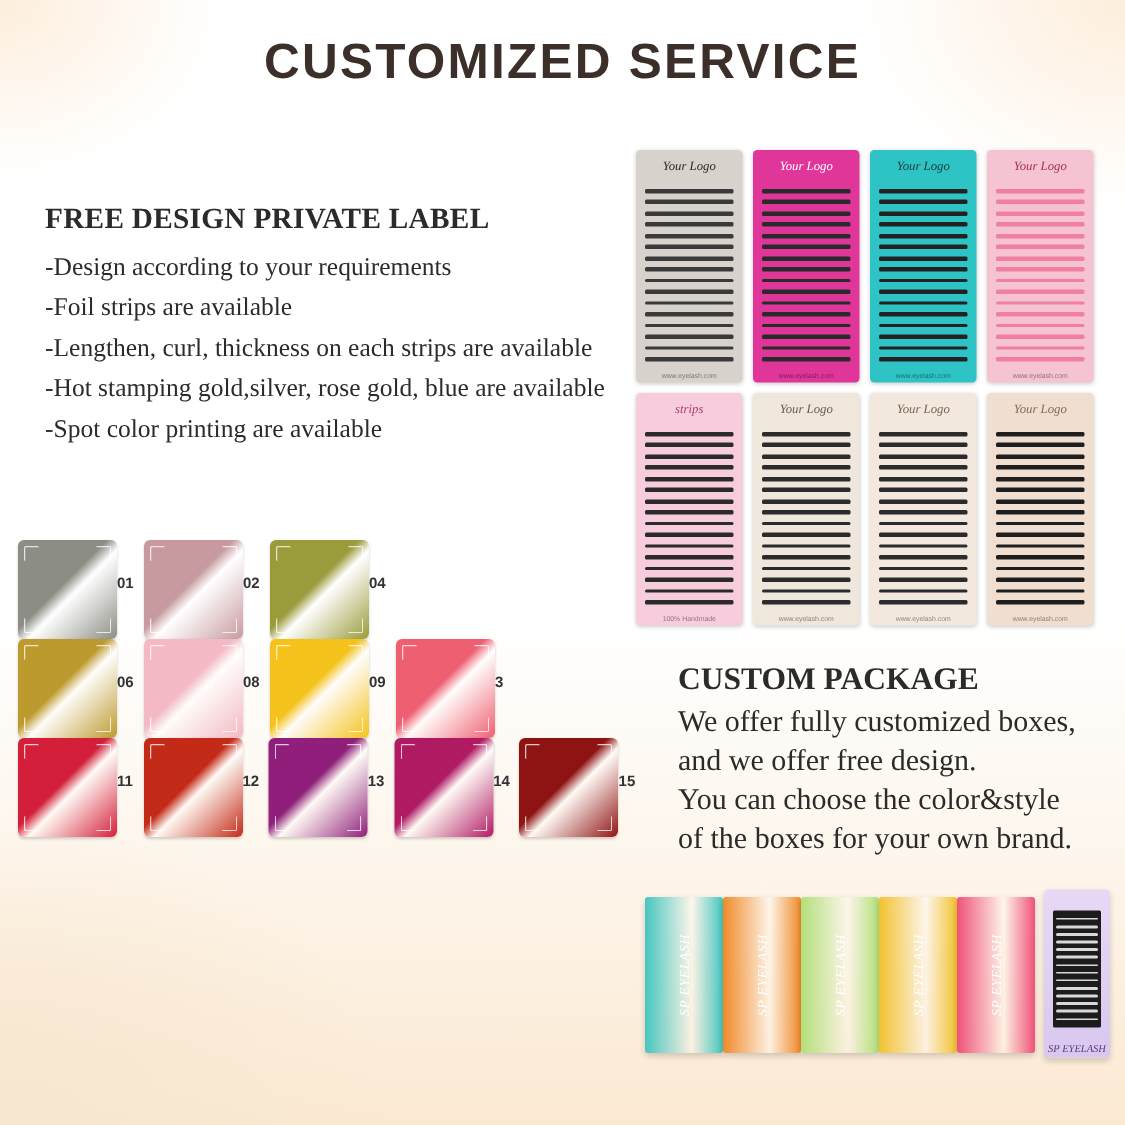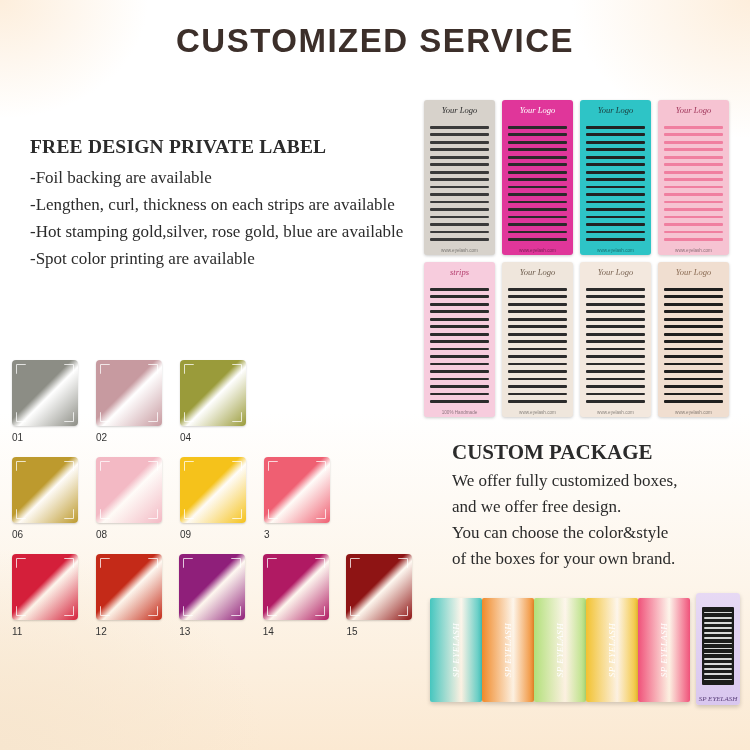--- a/index.html
+++ b/index.html
@@ -31,21 +31,21 @@
     font-weight:bold;font-size:19.5px;color:#2b2b2b;letter-spacing:.2px;
   }
   .left-list{position:absolute;left:30px;top:164px;width:400px;}
   .left-list div{
     font-size:17px;color:#2b2b2b;line-height:27px;white-space:nowrap;
   }
 
   
   .swatches{position:absolute;left:12px;top:360px;width:418px;}
   .swrow{display:flex;}
-  .swcell{width:84px;display:flex;flex-direction:column;}
+  .swcell{width:84px;display:flex;flex-direction:row;align-items:center;font-weight:bold;}
   .chip{
     width:66px;height:66px;border-radius:4px;position:relative;
     box-shadow:0 1px 2px rgba(0,0,0,.18);
   }
   .chip:before,.chip:after{
     content:"";position:absolute;width:9px;height:9px;
     border:1.4px solid rgba(255,255,255,.75);border-radius:1px;
   }
   .chip:before{left:4px;top:4px;border-right:none;border-bottom:none;}
   .chip:after{right:4px;bottom:4px;border-left:none;border-top:none;}
@@ -77,21 +77,21 @@
     position:absolute;bottom:2px;left:0;width:100%;text-align:center;
     font-size:4.6px;font-family:"Liberation Sans", sans-serif;color:rgba(0,0,0,.45);
   }
 
   
   .pkg-head{
     position:absolute;left:452px;top:440px;
     font-family:"Liberation Serif", serif;font-weight:bold;font-size:21px;color:#2b2b2b;
   }
   .pkg-body{position:absolute;left:452px;top:468px;width:290px;}
-  .pkg-body div{font-size:17px;color:#2b2b2b;line-height:26px;white-space:nowrap;}
+  .pkg-body div{font-size:20px;color:#2b2b2b;line-height:26px;white-space:nowrap;}
 
   
   .boxes{position:absolute;left:430px;top:598px;width:310px;height:120px;}
   .bx{position:absolute;top:0;height:104px;border-radius:2px;
     box-shadow:0 2px 4px rgba(0,0,0,.18);}
   .bx span{
     position:absolute;left:50%;top:50%;
     transform:translate(-50%,-50%) rotate(-90deg);
     font-family:"Liberation Serif", serif;font-style:italic;
     font-size:9px;white-space:nowrap;color:#fff;letter-spacing:.5px;
@@ -116,21 +116,22 @@
 <body>
 
 <div class="tint-tl"></div>
 <div class="tint-tr"></div>
 <div class="tint-bl"></div>
 
 <div class="title">CUSTOMIZED SERVICE</div>
 
 <div class="left-head">FREE DESIGN PRIVATE LABEL</div>
 <div class="left-list">
-  <div>-Foil backing are available</div>
+  <div>-Design according to your requirements</div>
+  <div>-Foil strips are available</div>
   <div>-Lengthen, curl, thickness on each strips are available</div>
   <div>-Hot stamping gold,silver, rose gold, blue are available</div>
   <div>-Spot color printing are available</div>
 </div>
 
 <div class="swatches" id="swatchGrid">
     <div class="swrow">
       <div class="swcell">
         <div class="chip" style="background: linear-gradient(135deg, rgb(140, 141, 133) 0%, rgb(140, 141, 133) 45%, rgba(255, 255, 255, 0.28) 55%, rgb(140, 141, 133) 100%);">
           <span class="c2"></span>

